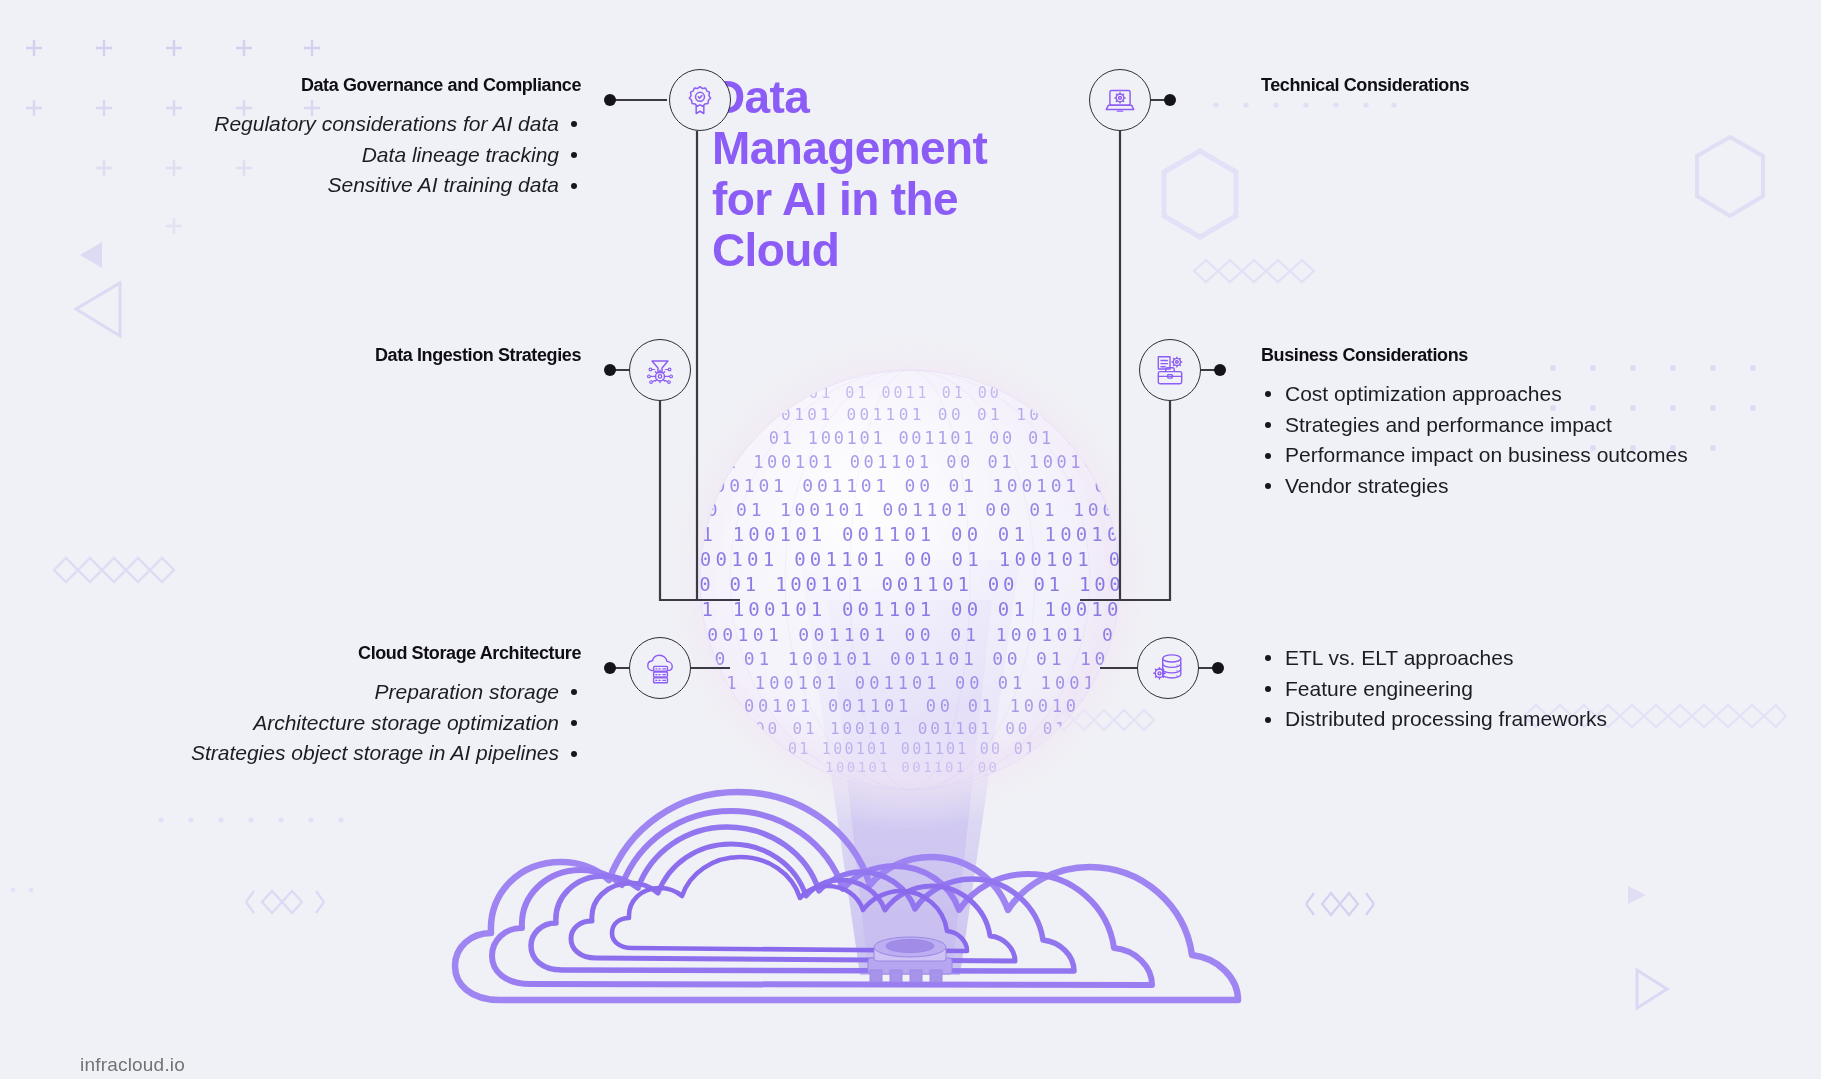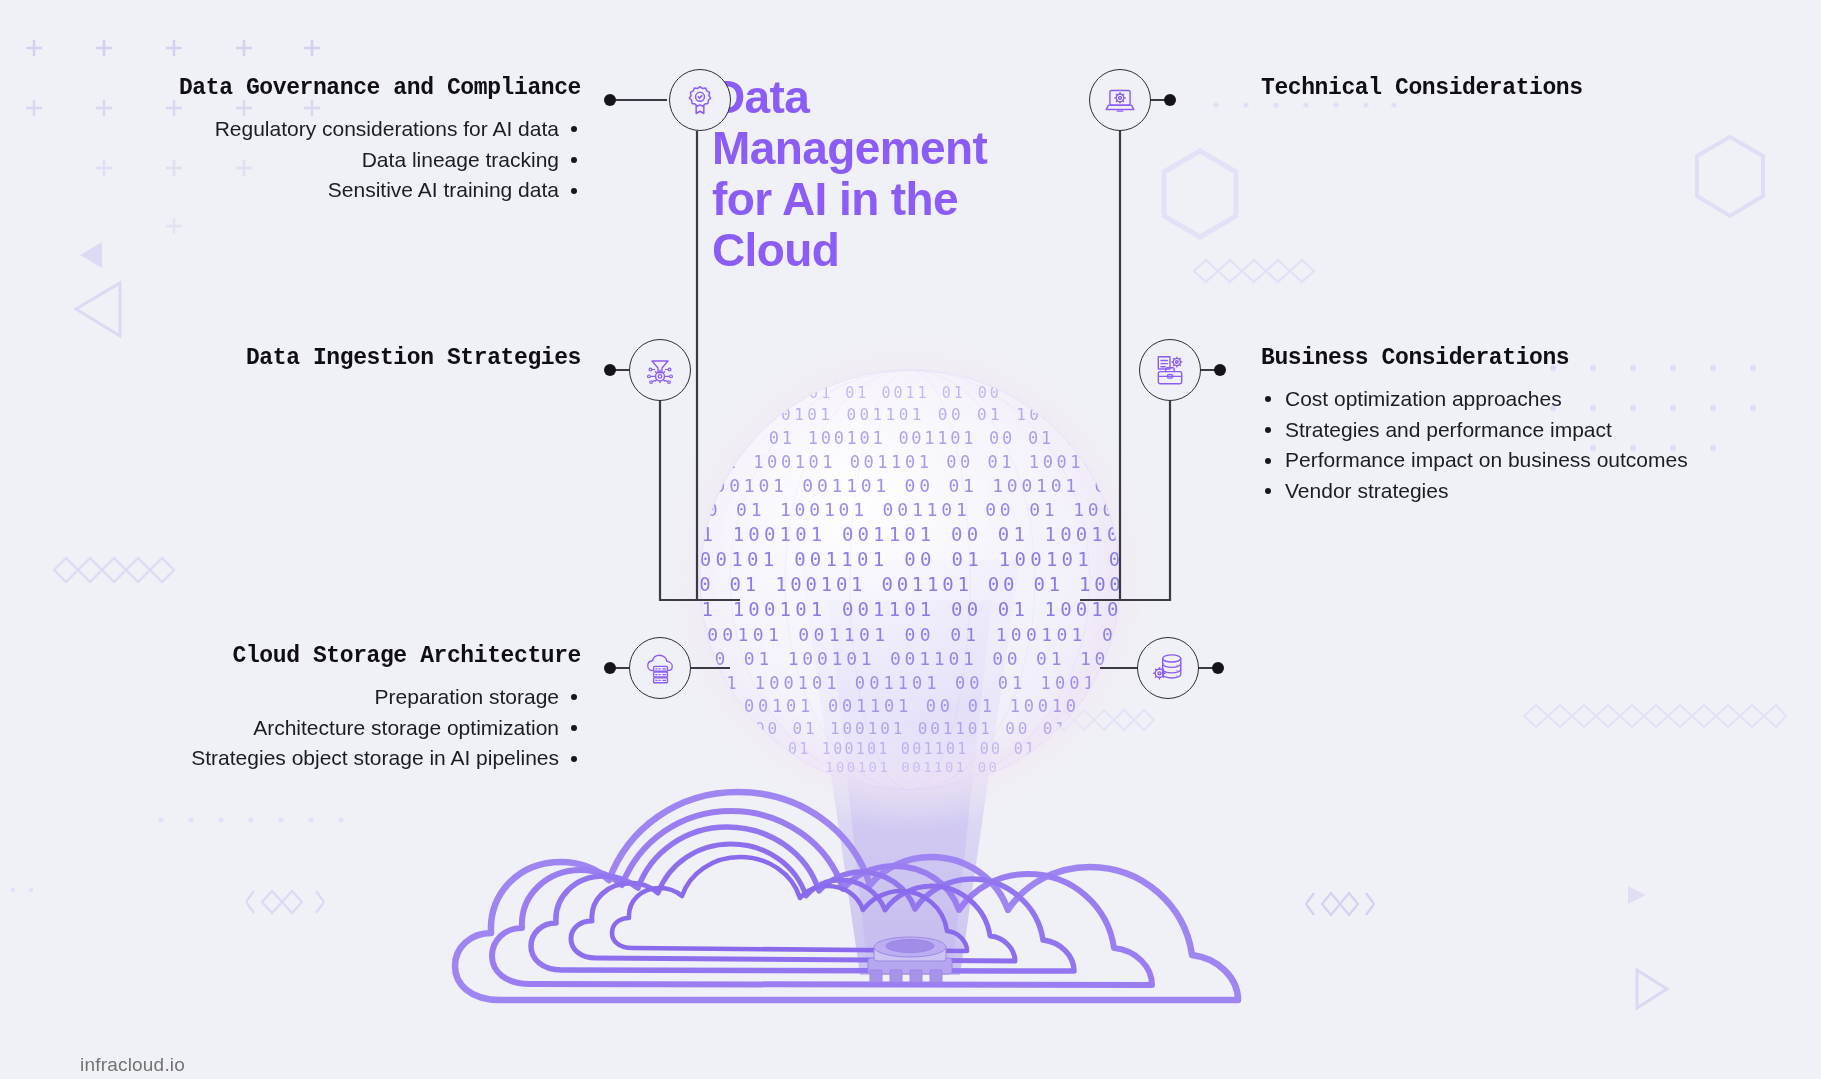--- a/index.html
+++ b/index.html
@@ -48,37 +48,36 @@
     display:flex; align-items:center; justify-content:center;
     z-index: 7;
   }
   .icon-badge svg { width: 34px; height: 34px; display:block; }
 
   
   .block { position:absolute; z-index:8; }
   .block.left  { text-align:right; }
   .block.right { text-align:left;margin-left:25px; }
   .block h2 {
-    font-size: 23px;
+    font-size: 18px;
     font-weight: 800;
     color: #0e0e14;
     letter-spacing: -0.4px;
     white-space: nowrap;
     margin-bottom: 13px;
-    font-family: Liberation Mono, monospace;
   }
   .block ul { list-style:none; }
   .block li {
     font-size: 21px;
     color: #1c1c24;
     line-height: 1.46;
     white-space: nowrap;
     position: relative;
   }
-  .block.left li  { padding-right: 22px; }
+  .block.left li  { padding-right: 22px; font-style: italic; }
   .block.right li { padding-left: 24px; }
   .block.left li::after {
     content:""; position:absolute; right:4px; top:50%;
     width:6px; height:6px; border-radius:50%; background:#16161c;
     transform: translateY(-50%);
   }
   .block.right li::before {
     content:""; position:absolute; left:4px; top:50%;
     width:6px; height:6px; border-radius:50%; background:#16161c;
     transform: translateY(-50%);
@@ -573,17 +572,22 @@
     <h2>Business Considerations</h2>
     <ul>
       <li>Cost optimization approaches</li>
       <li>Strategies and performance impact</li>
       <li>Performance impact on business outcomes</li>
       <li>Vendor strategies</li>
     </ul>
   </div>
 
   <div class="block right" style="left:1236px; top:643px;">
+    <ul>
+      <li>ETL vs. ELT approaches</li>
+      <li>Feature engineering</li>
+      <li>Distributed processing frameworks</li>
+    </ul>
   </div>
 
   <div id="watermark">infracloud.io</div>
 
 </div>
 
 </body></html>

